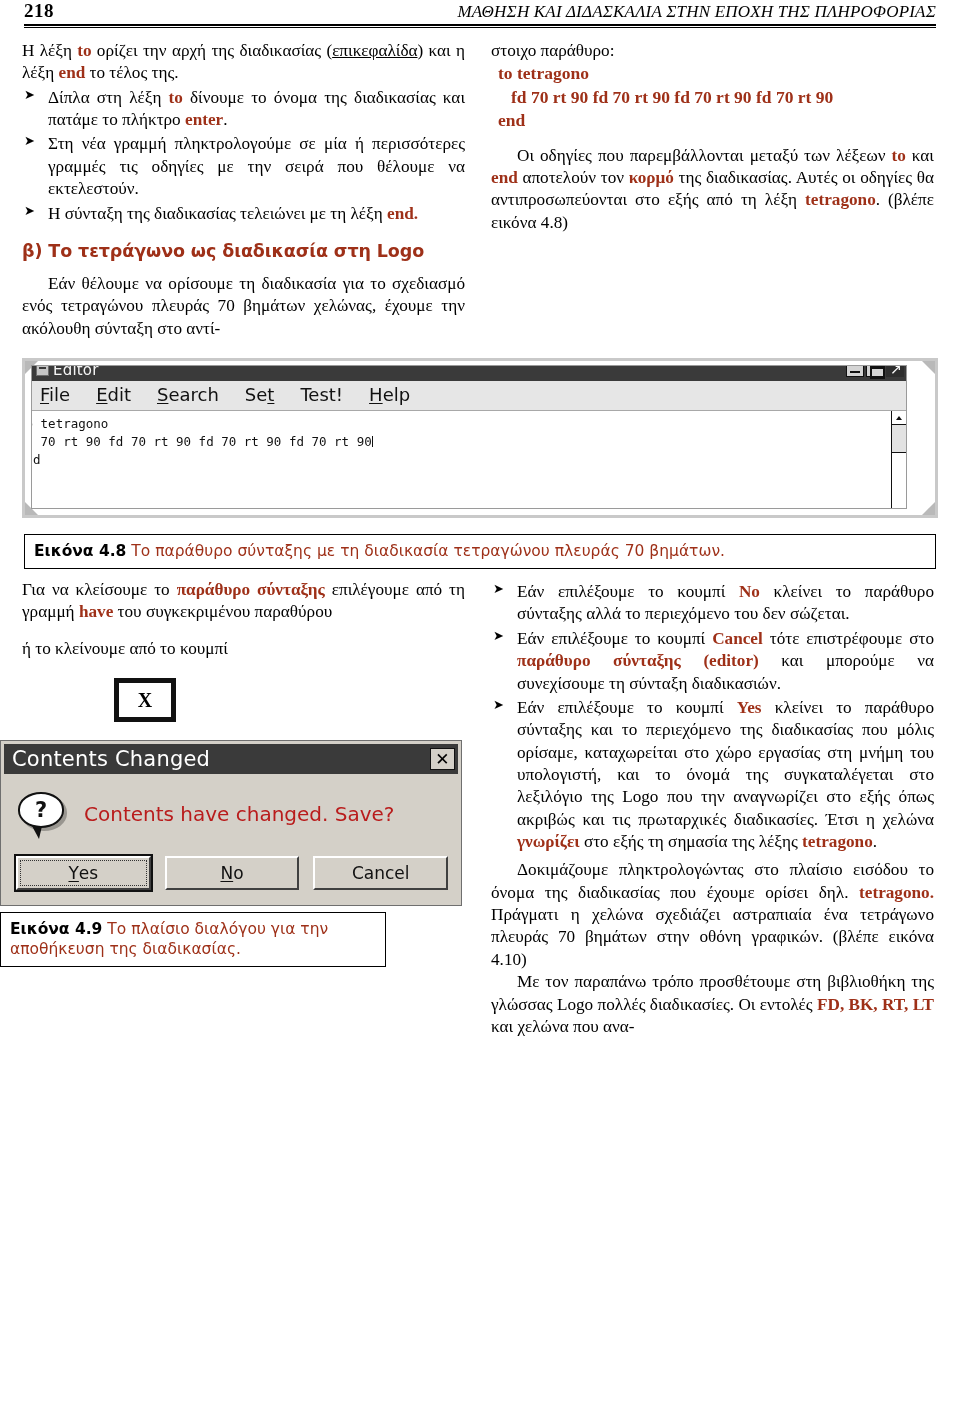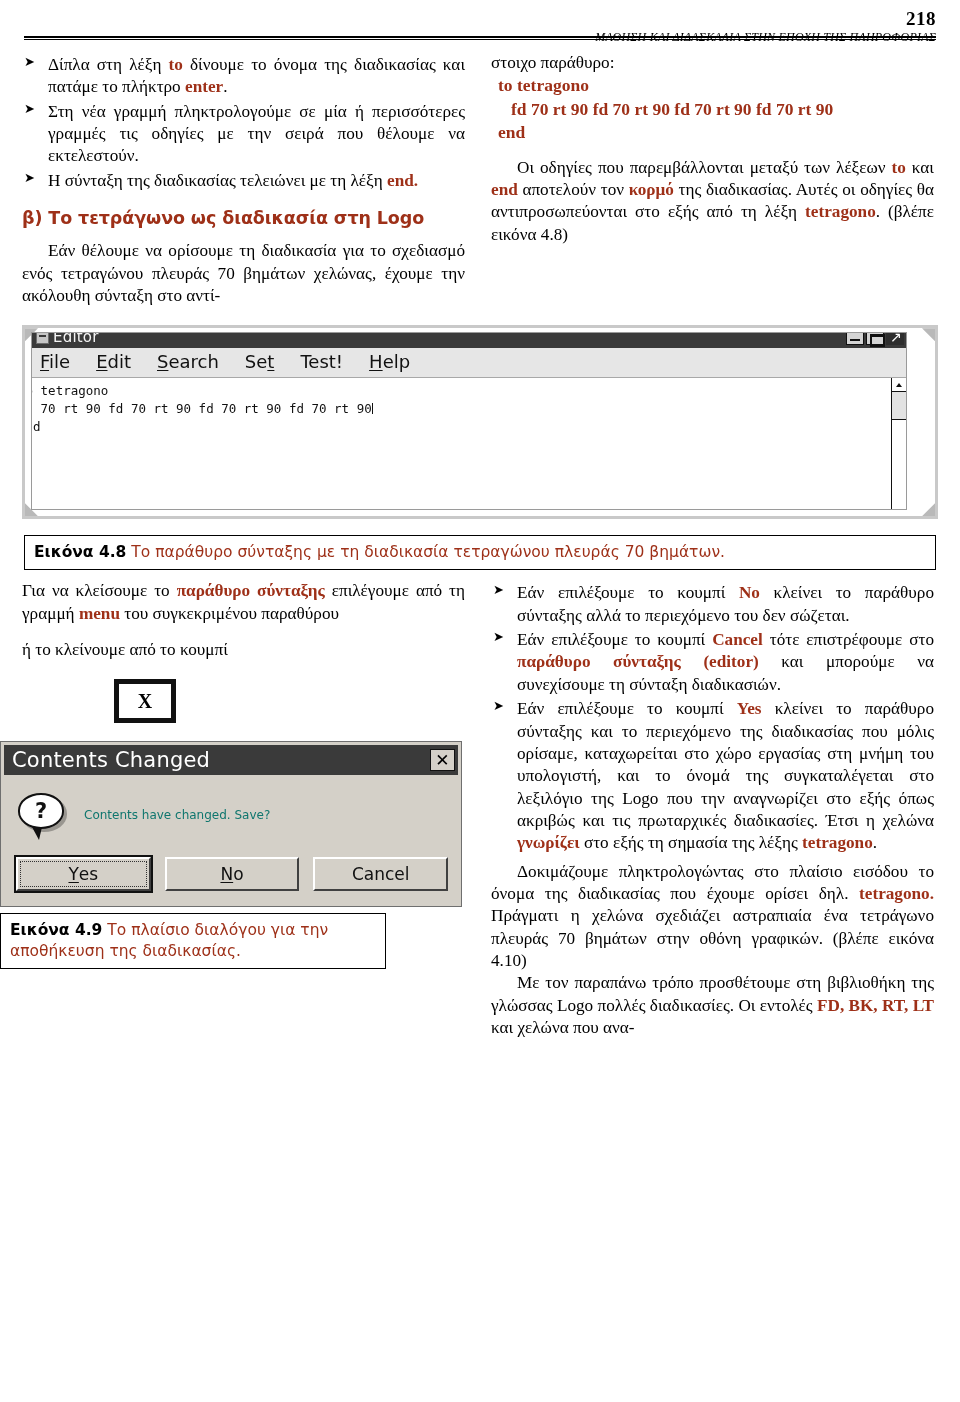--- a/index.html
+++ b/index.html
@@ -10,25 +10,25 @@
     font-family:"Liberation Serif", serif;
     color:#000;
     position:relative;
     overflow:hidden;
   }
   .page { width:960px; height:1402px; position:relative; padding:0 22px; }
 
   
   .runhead {
     display:flex; align-items:flex-end; justify-content:space-between;
-    padding:8px 2px 2px 2px; height:36px;flex-direction:column;
+    padding:8px 2px 2px 2px; height:24px;
   }
   .runhead .folio { font-family:"Liberation Serif", serif; font-weight:700; font-size:19px; letter-spacing:.5px; }
   .runhead .title {
-    font-family:"Liberation Serif", serif; font-style:italic; font-size:12px;
+    font-family:"Liberation Serif", serif; font-style:italic; font-size:17px;
     letter-spacing:.2px; white-space:nowrap;
   }
   .rule-double { border-top:2.5px solid #000; border-bottom:1px solid #000; height:4px; margin:0 2px 0 2px; }
 
   
   .cols { display:flex; gap:26px; margin-top:12px; }
   .col { width:443px; }
   .col p, .col li { font-size:17.2px; line-height:1.30; text-align:justify; margin:0; }
   .col p { text-indent:0; }
   .red { color:#9E3018; }
@@ -51,21 +51,21 @@
 
   .code { margin:0; }
   .code .ln { font-weight:700; color:#9E3018; font-size:17.5px; line-height:1.34; }
   .code .l1 { padding-left:7px; }
   .code .l2 { padding-left:20px; }
   .code .l3 { padding-left:7px; }
 
   
   .figwrap { position:relative; margin:18px 0 0 0; }
   .selframe {
-    position:relative; width:916px; height:194px; margin:0 auto;
+    position:relative; width:916px; height:160px; margin:0 auto;
     border:3px solid #c9c9c9; background:#ffffff;
   }
   .selframe:before, .selframe:after { content:""; position:absolute; }
   .corner { position:absolute; width:13px; height:13px; background:#b9b9b9; }
   .c-tl { left:0; top:0; clip-path:polygon(0 0,100% 0,0 100%); }
   .c-tr { right:0; top:0; clip-path:polygon(100% 0,100% 100%,0 0); }
   .c-bl { left:0; bottom:0; clip-path:polygon(0 0,0 100%,100% 100%); }
   .c-br { right:0; bottom:0; clip-path:polygon(100% 0,100% 100%,0 100%); }
 
   .editorwin {
@@ -151,21 +151,21 @@
   .dlg-body { display:flex; align-items:center; padding:18px 10px 10px 14px; gap:18px; }
   .q-icon { width:48px; height:44px; position:relative; flex:0 0 auto; }
   .q-bubble {
     width:46px; height:36px; border:2px solid #111; border-radius:50%/48%;
     background:#fff; display:flex; align-items:center; justify-content:center;
     font-family:"DejaVu Sans", sans-serif; font-weight:700; font-size:21px; color:#111;
     box-shadow:3px 3px 0 rgba(0,0,0,.28);
   }
   .q-tail { position:absolute; left:14px; bottom:-3px; width:0; height:0;
     border-left:7px solid transparent; border-right:3px solid transparent; border-top:13px solid #111; }
-  .dlg-msg { font-size:12px; color:#0f766e; }
+  .dlg-msg { font-size:20px; color:#b91c1c; }
   .dlg-btns { display:flex; gap:14px; padding:10px 10px 12px 12px; }
   .dlg-btn {
     flex:1; height:34px; background:#d4d0c8;
     border-top:2px solid #fff; border-left:2px solid #fff;
     border-right:2px solid #404040; border-bottom:2px solid #404040;
     display:flex; align-items:center; justify-content:center;
     font-size:17px; color:#111;
   }
   .dlg-btn.default { outline:2px solid #111; outline-offset:0px; position:relative; }
   .dlg-btn.default:after{
@@ -183,20 +183,21 @@
 
   <div class="runhead">
     <div class="folio">218</div>
     <div class="title">ΜΑΘΗΣΗ ΚΑΙ ΔΙΔΑΣΚΑΛΙΑ ΣΤΗΝ ΕΠΟΧΗ ΤΗΣ ΠΛΗΡΟΦΟΡΙΑΣ</div>
   </div>
   <div class="rule-double"></div>
 
   <div class="cols">
 
     <div class="col">
+      <p><span>Η λέξη </span><span class="b red">to</span><span> ορίζει την αρχή της διαδικασίας (</span><span class="ul">επικεφαλίδα</span><span>) και η λέξη </span><span class="b red">end</span><span> το τέλος της.</span></p>
 
       <ul class="arrows">
         <li><span class="mk">➤</span><span>Δίπλα στη λέξη </span><span class="b red">to</span><span> δίνουμε το όνομα της διαδικασίας και πατάμε το πλήκτρο </span><span class="b red">enter</span><span>.</span></li>
         <li><span class="mk">➤</span><span>Στη νέα γραμμή πληκτρολογούμε σε μία ή περισσότερες γραμμές τις οδηγίες με την σειρά που θέλουμε να εκτελεστούν.</span></li>
         <li><span class="mk">➤</span><span>Η σύνταξη της διαδικασίας τελειώνει με τη λέξη </span><span class="b red">end.</span></li>
       </ul>
 
       <h3 class="sec">β) Το τετράγωνο ως διαδικασία στη Logo</h3>
 
       <p style="text-indent:26px">Εάν θέλουμε να ορίσουμε τη διαδικασία για το σχεδιασμό ενός τετραγώνου πλευράς 70 βημάτων χελώνας, έχουμε την ακόλουθη σύνταξη στο αντί-</p>
@@ -252,21 +253,21 @@
   </div>
 
   <div class="caption cap48">
     <span class="lbl">Εικόνα 4.8</span>
     <span>Το παράθυρο σύνταξης με τη διαδικασία τετραγώνου πλευράς 70 βημάτων.</span>
   </div>
 
   <div class="lower">
 
     <div class="col">
-      <p><span>Για να κλείσουμε το </span><span class="b red">παράθυρο σύνταξης</span><span> επιλέγουμε από τη γραμμή </span><span class="b red">menu</span><span> του συγκεκριμένου παραθύρου</span></p>
+      <p><span>Για να κλείσουμε το </span><span class="b red">παράθυρο σύνταξης</span><span> επιλέγουμε από τη γραμμή </span><span class="b red">have</span><span> του συγκεκριμένου παραθύρου</span></p>
       <p style="margin-top:14px">ή το κλείνουμε από το κουμπί</p>
 
       <div class="xbtn-row">
         <div class="xbtn">X</div>
       </div>
 
 
       <div class="dlgwrap">
         <div class="dlg">
           <div class="dlg-title">

